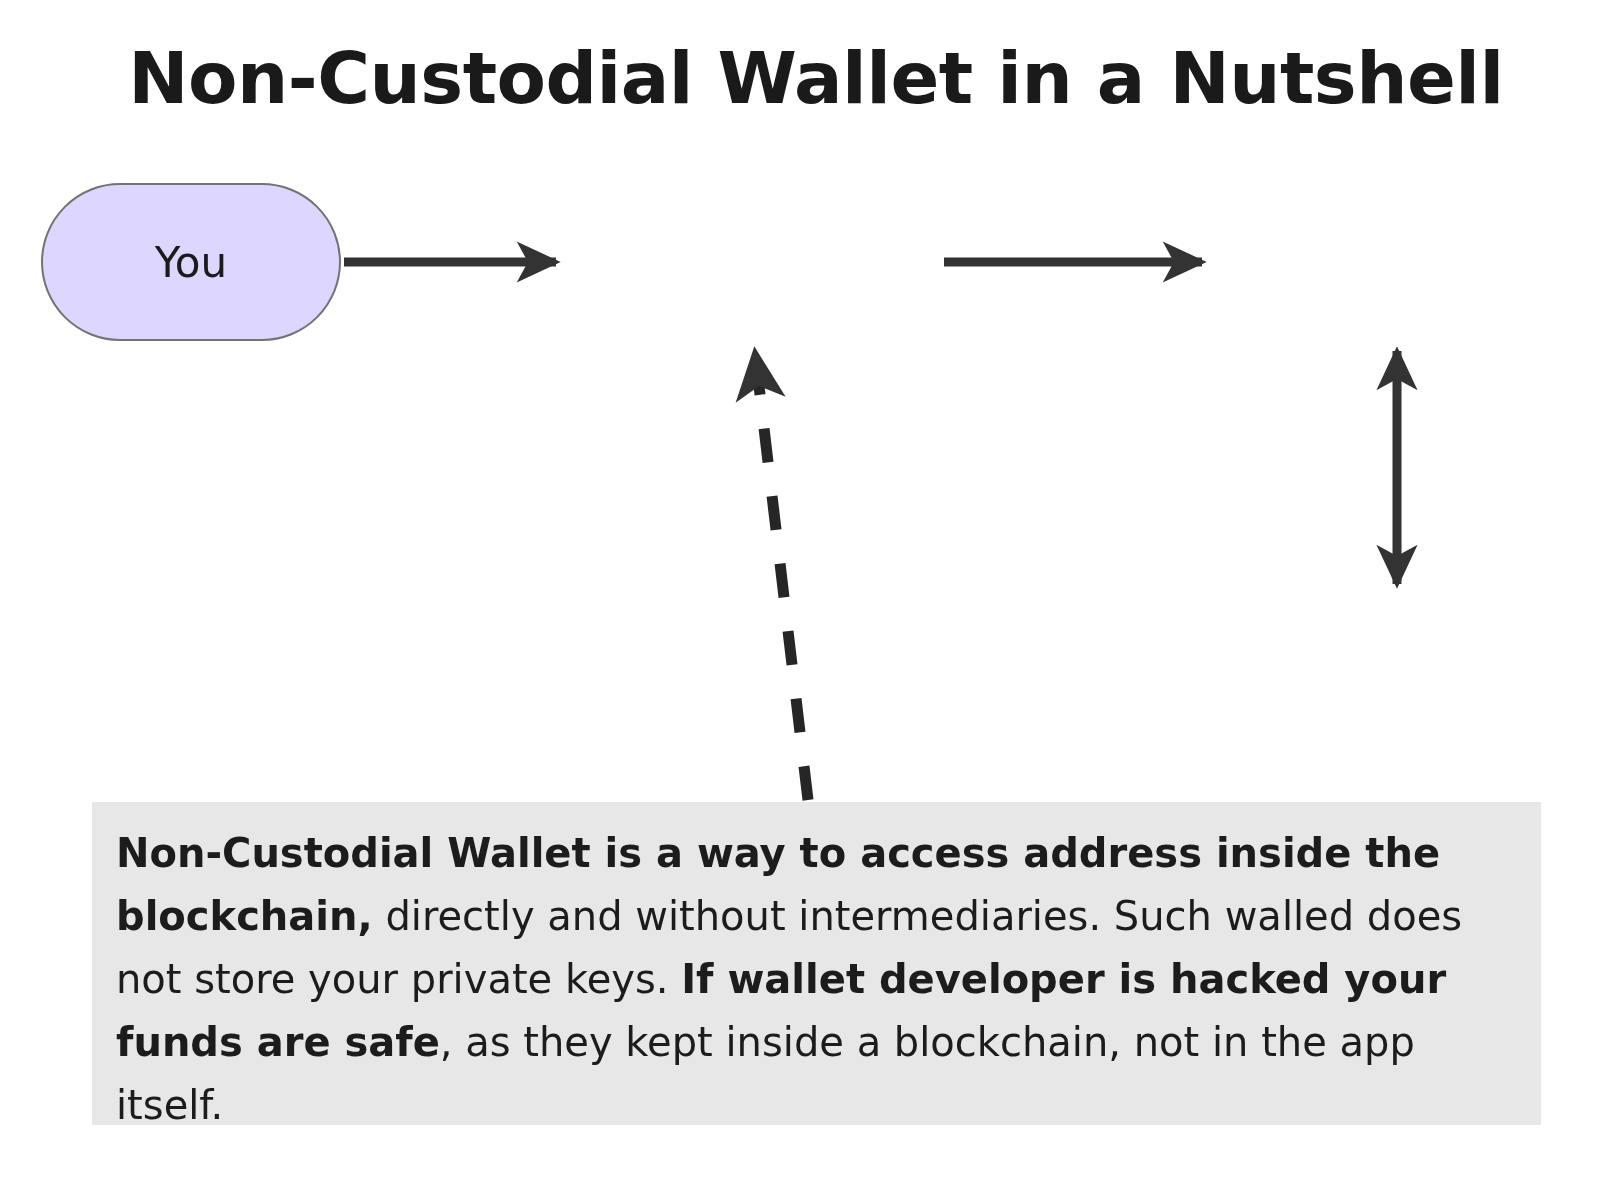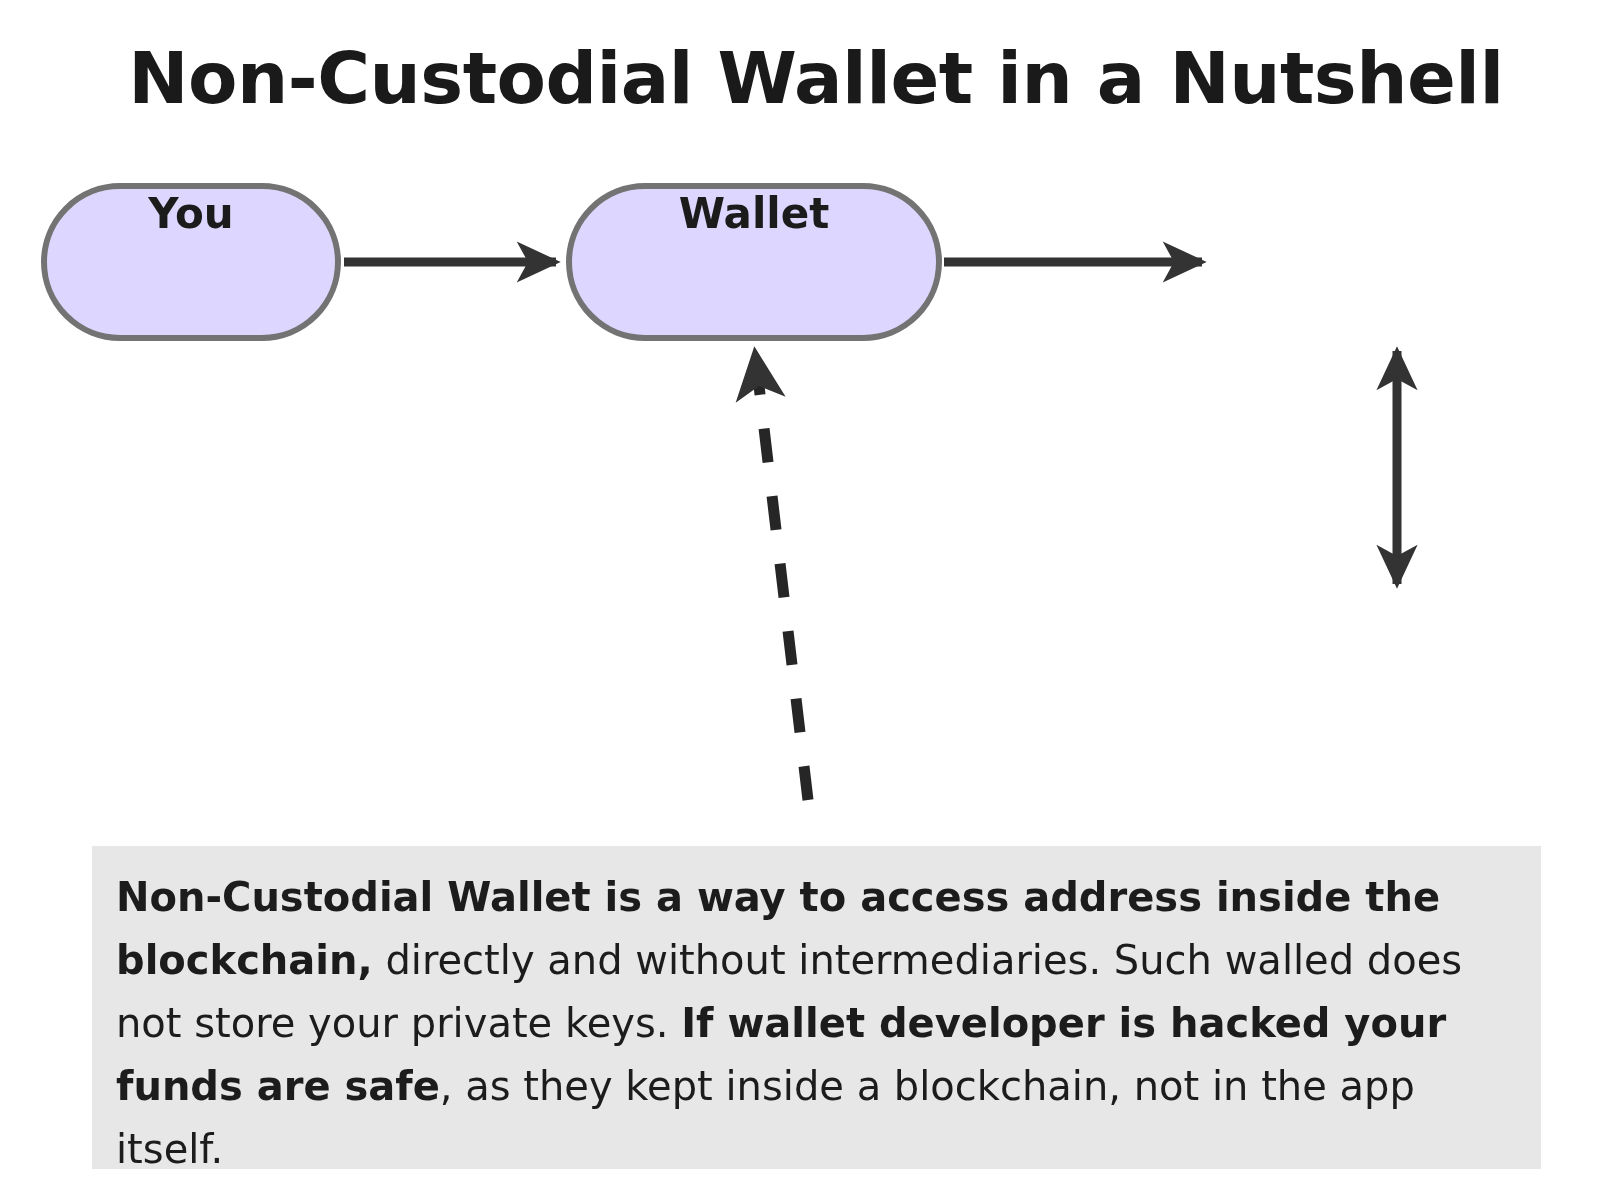--- a/index.html
+++ b/index.html
@@ -35,28 +35,28 @@
     letter-spacing: -0.5px;
     color: #1a1a1a;
     font-family: "DejaVu Sans", "Liberation Sans", sans-serif;
     white-space: nowrap;
   }
 
   .node {
     position: absolute;
     box-sizing: border-box;
     background: #ddd6fe;
-    border: 6px solid #737373;
+    border: 2px solid #737373;
     border-radius: 999px;
     display: flex;
-    align-items: flex-start;
+    align-items: center;
     justify-content: center;
     color: #1b1b1b;
     font-size: 42px;
-    font-weight: 700;
+    font-weight: 400;
     font-family: "DejaVu Sans", "Liberation Sans", sans-serif;
     white-space: nowrap;
   }
 
   #node-you      { left: 25px;   top: 183px; width: 300px; height: 158px; }
   #node-wallet   { left: 550px;  top: 183px; width: 376px; height: 158px; }
   #node-chain    { left: 1196px; top: 183px; width: 384px; height: 158px; }
   #node-crypto   { left: 1188px; top: 590px; width: 384px; height: 162px; }
 
   svg#edges {
@@ -70,21 +70,20 @@
 
   #callout {
     position: absolute;
     left: 76px;
     top: 802px;
     width: 1449px;
     height: 323px;
     background: #e7e7e7;
     box-sizing: border-box;
     padding: 20px 24px 10px 24px;
-    margin-top: 44px;
   }
   #callout p {
     margin: 0;
     font-size: 40px;
     line-height: 63px;
     color: #1c1c1c;
     font-family: "DejaVu Sans", "Liberation Sans", sans-serif;
     font-weight: 400;
   }
   #callout b { font-weight: 700; }
@@ -117,23 +116,20 @@
 
     <g>
       <line x1="792" y1="800" x2="739" y2="352" stroke="#262626" stroke-width="11" stroke-dasharray="34 34" marker-end="url(#arrowhead)"></line>
     </g>
   </svg>
 
   <div class="node" id="node-you">
     <span>You</span>
   </div>
 
-  <div class="node" id="node-wallet">
-    <span>Wallet</span>
-  </div>
 
 
 
   <div id="callout">
     <p>
       <b>Non-Custodial Wallet is a way to access address inside the blockchain,</b><span> directly and without intermediaries. Such walled does not store your private keys. </span><b>If wallet developer is hacked your funds are safe</b><span>, as they kept inside a blockchain, not in the app itself.</span>
     </p>
   </div>
 
 </div>

